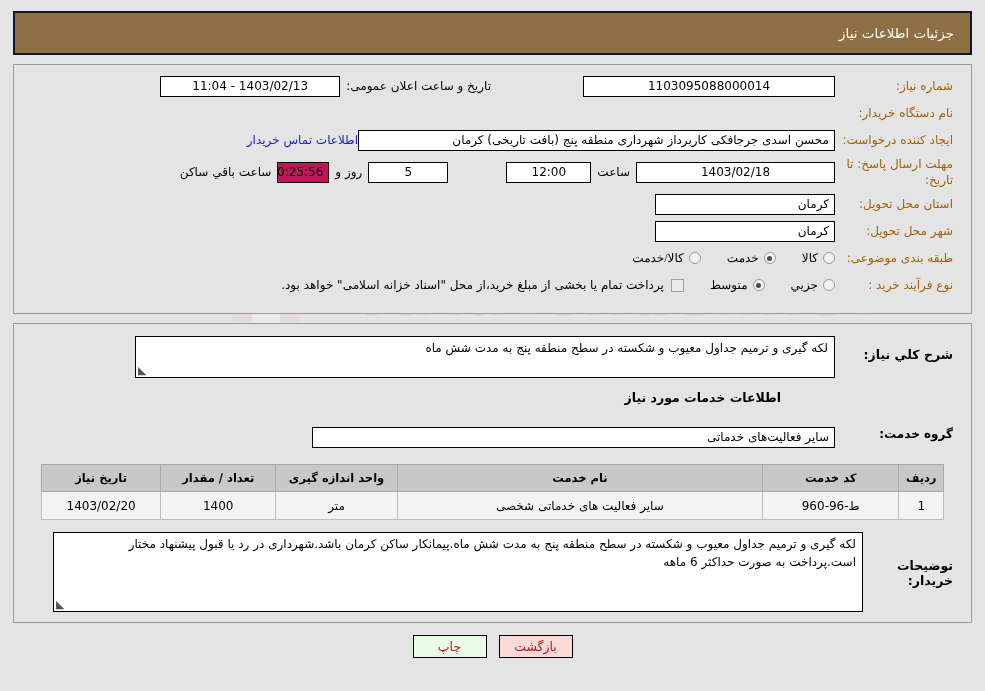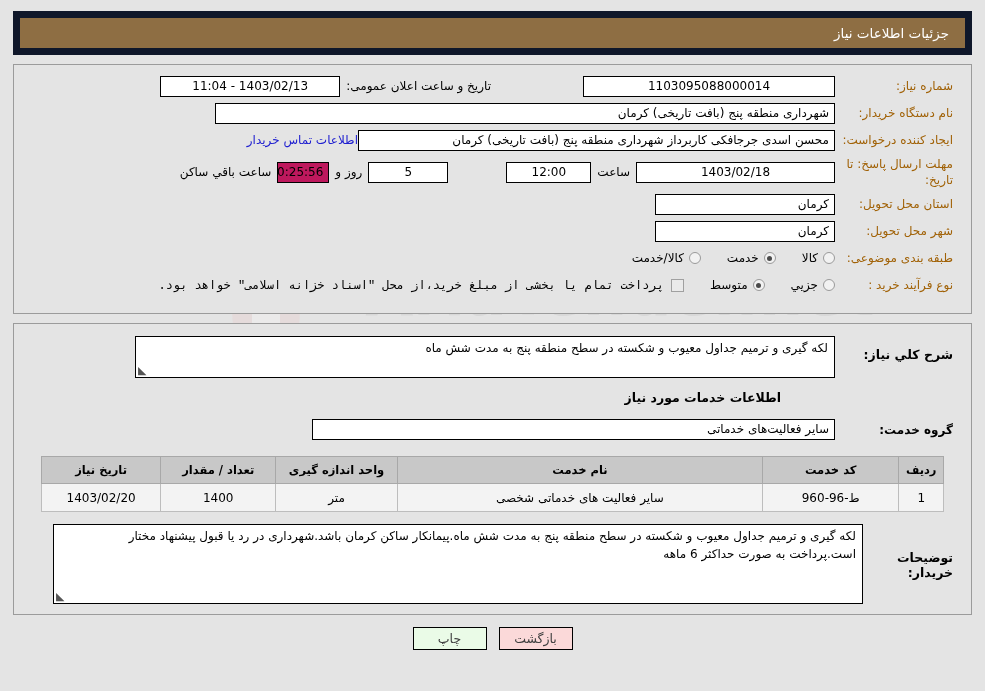--- a/index.html
+++ b/index.html
@@ -26,21 +26,21 @@
     pointer-events: none;
     z-index: 5;
     opacity: .32;
   }
 
   
   .titlebar {
     margin: 11px 13px 0 13px;
     height: 44px;
     background: #8e6e43;
-    border: 7px solid #0f172a;
+    border: 2px solid #0f172a;
     box-sizing: border-box;
     display: flex;
     align-items: center;
     justify-content: flex-start;
     padding-right: 16px;
   }
   .titlebar .title-text {
     color: #ffffff;
     font-size: 13.5px;
   }
@@ -97,21 +97,21 @@
   .w-need-no  { width: 252px; }
   .w-pubdate  { width: 180px; }
   .w-buyer    { width: 620px; }
   .w-creator  { width: 477px; }
   .w-deadline { width: 199px; }
   .w-hour     { width: 85px;  }
   .w-days     { width: 80px;  }
   .w-timer    { width: 52px; background: #be185d; }
   .w-province { width: 180px; }
   .w-city     { width: 180px; }
-  .w-group    { width: 523px; }
+  .w-group    { width: 523px; margin-top: 8px; }
 
   .inlbl {
     font-size: 12px;
     padding: 0 6px;
     white-space: nowrap;
   }
 
   .link {
     color: #2020d0;
     font-size: 12px;
@@ -139,21 +139,21 @@
     flex: none;
   }
   .radio-dot.checked::after {
     content: "";
     position: absolute;
     left: 2.5px; top: 2.5px;
     width: 5px; height: 5px;
     border-radius: 50%;
     background: #4a4a4a;
   }
-  .radio-label { font-size: 12px; }
+  .radio-label { font-size: 12px; font-family: Liberation Serif, serif; }
 
   .chk {
     width: 13px; height: 13px;
     border: 1px solid #a0a0a0;
     background: #eaeaea;
     box-sizing: border-box;
     margin-left: 7px;
     flex: none;
   }
   .note-text { font-size: 12px; white-space: nowrap; }
@@ -254,21 +254,21 @@
     z-index: 10;
   }
   .btn {
     border: 1px solid #000;
     font-size: 12.5px;
     font-family: "DejaVu Sans", "Liberation Sans", sans-serif;
     padding: 3px 0;
     width: 72px;
     text-align: center;
     cursor: pointer;
-    color: #404040;
+    color: #b91c1c;
   }
   #btn-print { background: #eafbe7; }
   #btn-back  { background: #fbd9d9; }
 
   .desc-row { display: flex; align-items: flex-start; justify-content: flex-start; }
   .desc-label {
     width: 118px; flex: none; text-align: right;
     font-weight: bold; font-size: 12.5px;
     padding-top: 11px; padding-left: 6px; box-sizing: border-box;
   }
@@ -304,23 +304,20 @@
       <span class="tbox w-need-no">1103095088000014</span>
     </div>
     <div class="fcell" style="margin-right:86px;">
       <span class="inlbl">تاریخ و ساعت اعلان عمومی:</span>
       <span class="tbox w-pubdate">1403/02/13 - 11:04</span>
     </div>
   </div>
 
   <div class="frow">
     <div class="flabel">نام دستگاه خریدار:</div>
-    <div class="fcell">
-      <span class="tbox w-buyer rtl-start">شهرداری منطقه پنج (بافت تاریخی) کرمان</span>
-    </div>
   </div>
 
   <div class="frow">
     <div class="flabel">ایجاد کننده درخواست:</div>
     <div class="fcell">
       <span class="tbox w-creator rtl-start">محسن اسدی جرجافکی کاربرداز شهرداری منطقه پنج (بافت تاریخی) کرمان</span>
       <a class="link" href="#">اطلاعات تماس خریدار</a>
     </div>
   </div>
 
@@ -374,21 +371,21 @@
     <div class="flabel">نوع فرآیند خرید :</div>
     <div class="fcell radio-group">
       <span class="radio-item">
         <span class="radio-dot"></span>
         <span class="radio-label">جزیي</span>
       </span>
       <span class="radio-item">
         <span class="radio-dot checked"></span>
         <span class="radio-label">متوسط</span>
       </span>
-      <span class="radio-item" style="margin-left:5px;font-family:Liberation Mono, monospace;">
+      <span class="radio-item" style="margin-left:5px;">
         <span class="chk"></span>
         <span class="note-text">پرداخت تمام یا بخشی از مبلغ خرید،از محل "اسناد خزانه اسلامی" خواهد بود.</span>
       </span>
     </div>
   </div>
 
 </div>
 
 <div class="panel" id="panel-bottom">
 

